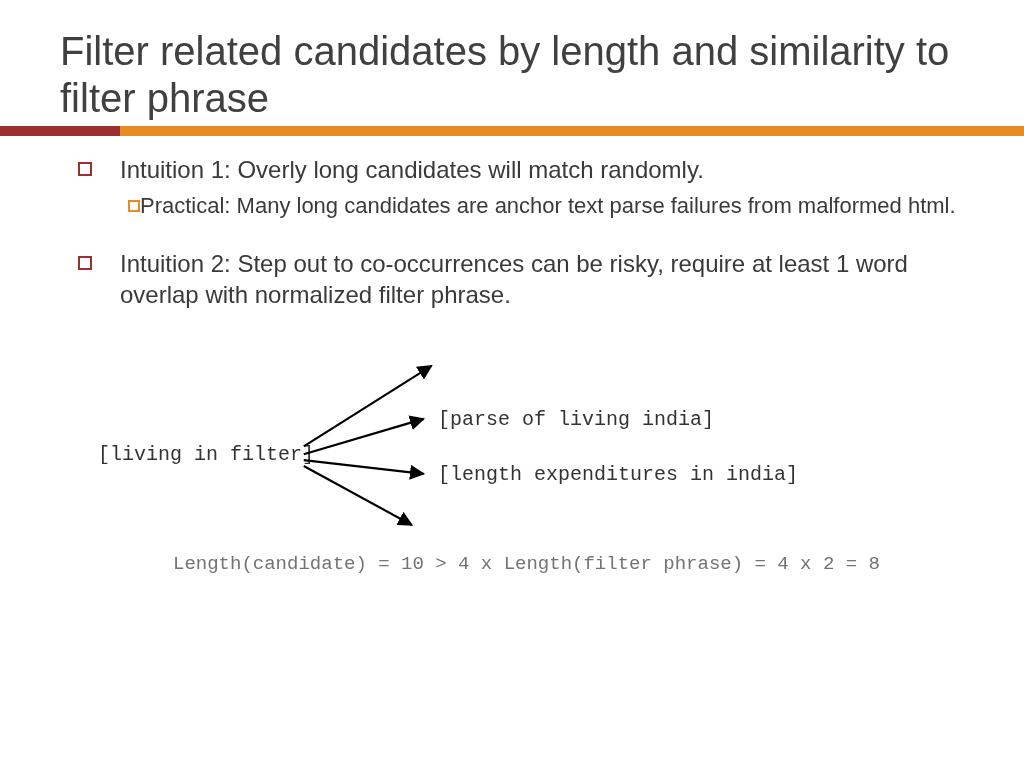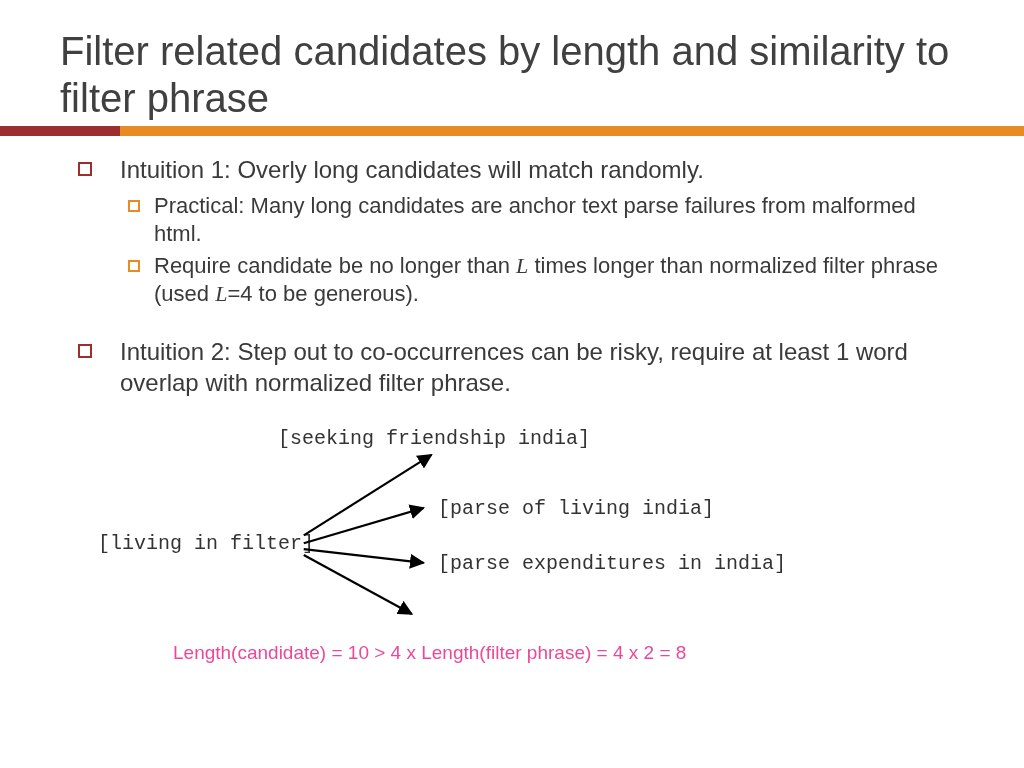--- a/index.html
+++ b/index.html
@@ -54,21 +54,21 @@
   .bullet-l1 .sq {
     margin-top: 8px;
     flex: 0 0 14px;
     width: 14px; height: 14px;
     border: 2px solid #9b2e2e;
     background: transparent;
   }
   .bullet-l2 {
     display: flex;
     align-items: flex-start;
-    gap: 14px;
+    gap: 0;
     margin: 4px 0 4px 60px;
     font-size: 22px;
     line-height: 1.28;
   }
   .bullet-l2 .sq {
     margin-top: 8px;
     flex: 0 0 12px;
     width: 12px; height: 12px;
     border: 2px solid #e98b24;
     background: transparent;
@@ -91,23 +91,23 @@
   .strike-red-line {
     position: absolute;
     left: -4px;
     right: -4px;
     top: 52%;
     height: 0;
     border-top: 2px solid #d40000;
   }
   .caption {
     position: absolute;
-    font-family: Liberation Sans, sans-serif;
+    font-family: Liberation Mono, monospace;
     font-size: 19px;
-    color: #ec4899;
+    color: #737373;
   }
   svg.arrows {
     position: absolute;
     left: 0; top: 0;
     width: 100%; height: 100%;
     pointer-events: none;
   }
 </style>
 </head>
 <body>
@@ -125,43 +125,36 @@
     <div class="bullet-l1">
       <span class="sq"></span>
       <span>Intuition 1: Overly long candidates will match randomly.</span>
     </div>
 
     <div class="bullet-l2">
       <span class="sq"></span>
       <span>Practical: Many long candidates are anchor text parse failures from malformed html.</span>
     </div>
 
-    <div class="bullet-l2">
-      <span class="sq"></span>
-      <span>
-        <span>Require candidate be no longer than </span><span class="ital">L</span><span> times longer than normalized filter phrase (used </span><span class="ital">L</span><span>=4 to be generous).</span>
-      </span>
-    </div>
 
     <div class="spacer"></div>
 
     <div class="bullet-l1">
       <span class="sq"></span>
       <span>Intuition 2: Step out to co-occurrences can be risky, require at least 1 word overlap with normalized filter phrase.</span>
     </div>
 
     <div class="diagram">
 
-      <span class="diag-text" style="left:210px; top:0px;">[seeking friendship india]</span>
 
       <span class="diag-text" style="left:30px; top:105px;">[living in filter]</span>
 
       <span class="diag-text" style="left:370px; top:70px;">[parse of living india]</span>
 
-      <span class="diag-text" style="left:370px; top:125px;">[parse expenditures in india]</span>
+      <span class="diag-text" style="left:370px; top:125px;">[length expenditures in india]</span>
 
 
       <span class="caption" style="left:105px; top:215px;">Length(candidate) = 10 &gt; 4 x Length(filter phrase) = 4 x 2 = 8</span>
 
       <svg class="arrows" viewBox="0 0 904 260">
         <defs>
           <marker id="ah" viewBox="0 0 10 10" refX="9" refY="5" markerWidth="7" markerHeight="7" orient="auto-start-reverse">
             <path d="M 0 0 L 10 5 L 0 10 z" fill="#000"></path>
           </marker>
         </defs>

